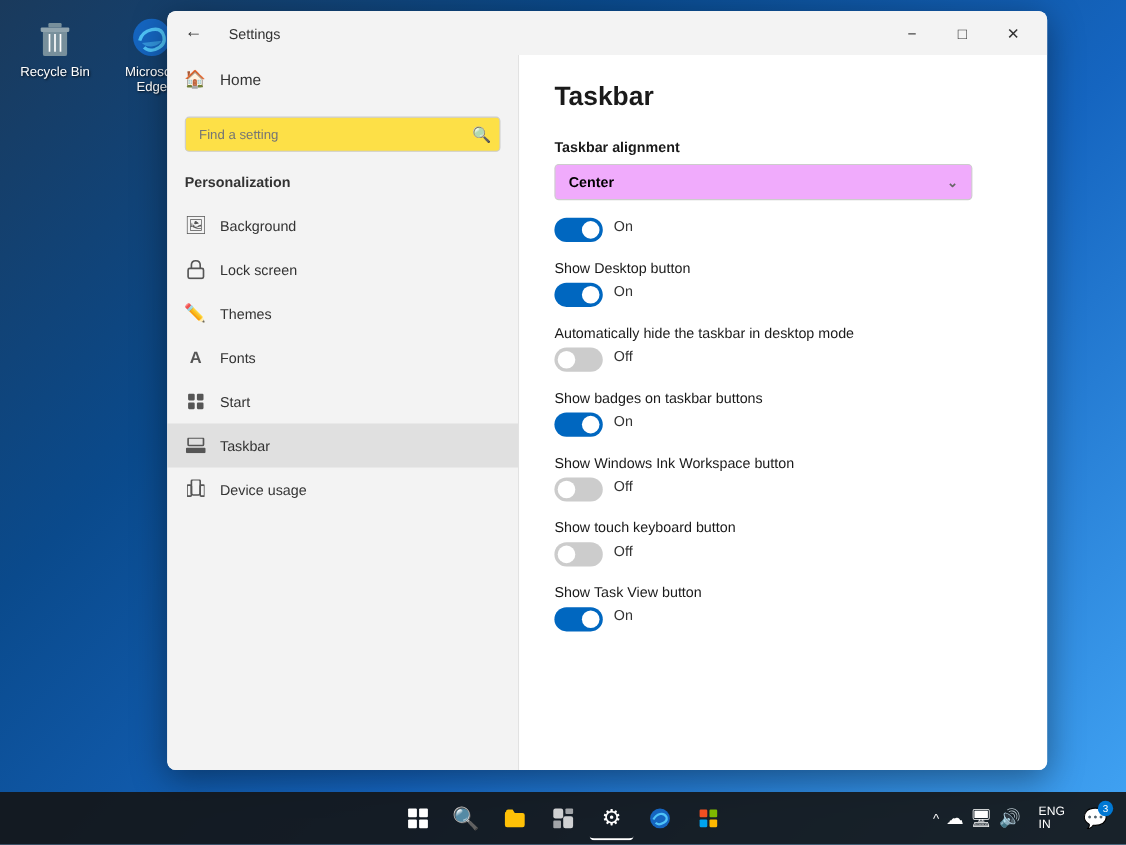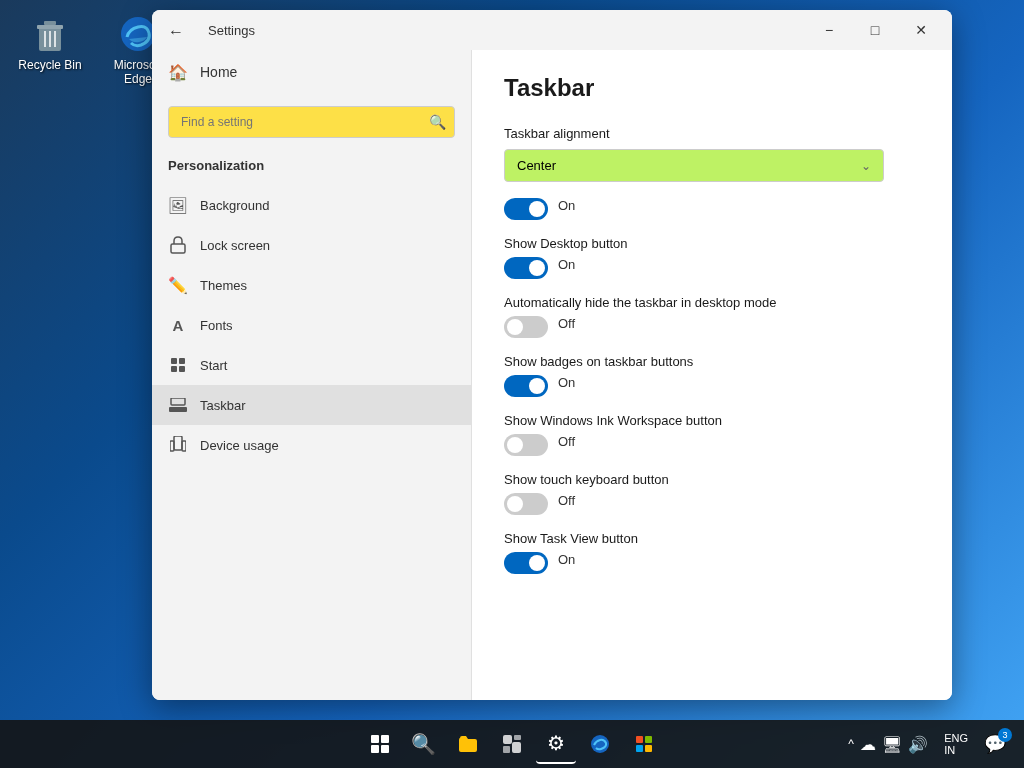--- a/index.html
+++ b/index.html
@@ -277,37 +277,38 @@
       background: white;
     }
     .content-title {
       font-size: 24px;
       font-weight: 600;
       color: #1a1a1a;
       margin-bottom: 24px;
     }
     .setting-group {
       margin-bottom: 8px;
+      font-weight: bold;
     }
     .setting-label {
       font-size: 13px;
       color: #1a1a1a;
       margin-bottom: 8px;
     }
     .dropdown-select {
       width: 380px;
       padding: 8px 12px;
       border: 1px solid #ccc;
       border-radius: 4px;
       font-size: 13px;
       display: flex;
       align-items: center;
       justify-content: space-between;
       cursor: pointer;
-      background: #bef264;
+      background: #f0abfc;
       margin-bottom: 16px;
       gap: 12px;
     }
     .dropdown-arrow { color: #666; font-size: 12px; }
 
     .toggle-row {
       margin-bottom: 16px;
     }
     .toggle-row-label {
       font-size: 13px;

